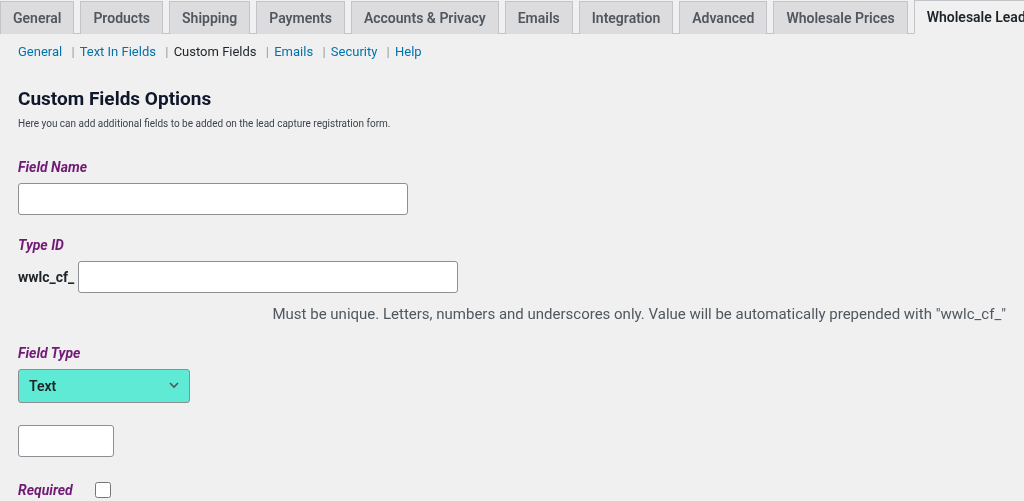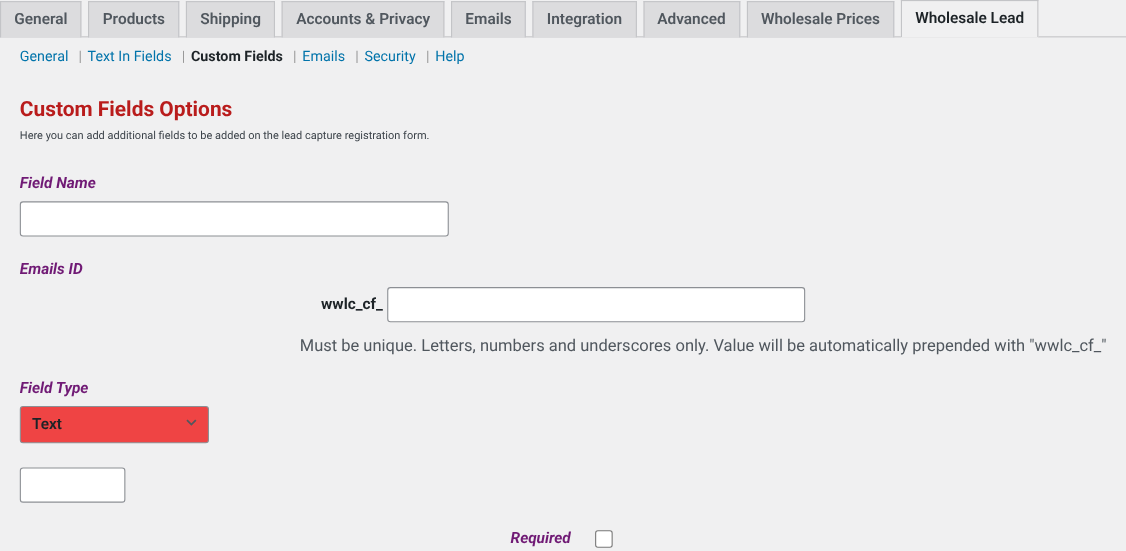--- a/index.html
+++ b/index.html
@@ -44,30 +44,30 @@
   .subnav a {
     color: #0073aa;
     text-decoration: none;
     cursor: pointer;
   }
   .subnav .sep {
     color: #999;
     margin: 0 2px 0 6px;
   }
   .subnav .current {
-    font-weight: 700;
+    font-weight: 400;
     color: #1d2327;
   }
   .content {
     padding: 10px 18px 20px 18px;
   }
   h2.section-title {
     font-size: 19px;
     font-weight: 700;
-    color: #b91c1c;
+    color: #0f172a;
     margin: 18px 0 8px 0;
   }
   .section-desc {
     color: #3c434a;
     margin: 0 0 30px 0;
     font-size: 10px;
   }
   .field-group {
     margin-bottom: 22px;
   }
@@ -110,21 +110,21 @@
     text-align: right;
   }
   .select-wrap {
     position: relative;
     width: 172px;
   }
   .select {
     width: 100%;
     border: 1px solid #8c8f94;
     border-radius: 3px;
-    background: #ef4444;
+    background: #5eead4;
     padding: 6px 28px 6px 10px;
     font-size: 14px;
     font-weight: 600;
     color: #1d2327;
     height: 34px;
     cursor: pointer;
     display: flex;
     align-items: center;
   }
   .select-caret {
@@ -139,30 +139,30 @@
     width: 16px;
     height: 16px;
     border: 1px solid #8c8f94;
     border-radius: 3px;
     vertical-align: middle;
     cursor: pointer;
   }
   .row-flex {
     display: flex;
     align-items: center;
-    justify-content: center;
   }
 </style>
 </head>
 <body>
 
 <div class="tabs-wrapper">
   <div class="tab">General</div>
   <div class="tab">Products</div>
   <div class="tab">Shipping</div>
+  <div class="tab">Payments</div>
   <div class="tab">Accounts &amp; Privacy</div>
   <div class="tab">Emails</div>
   <div class="tab">Integration</div>
   <div class="tab">Advanced</div>
   <div class="tab">Wholesale Prices</div>
   <div class="tab active">Wholesale Lead</div>
 </div>
 
 <div class="subnav">
   <a>General</a>
@@ -181,21 +181,21 @@
 <div class="content">
   <h2 class="section-title">Custom Fields Options</h2>
   <p class="section-desc">Here you can add additional fields to be added on the lead capture registration form.</p>
 
   <div class="field-group">
     <label class="field-label">Field Name</label>
     <input type="text" class="txt txt-wide" value="" style="">
   </div>
 
   <div class="field-group">
-    <label class="field-label">Emails ID</label>
+    <label class="field-label">Type ID</label>
     <div class="row-flex">
       <span class="prefix">wwlc_cf_</span>
       <input type="text" class="txt txt-mid" value="" style="">
     </div>
     <div class="hint">Must be unique. Letters, numbers and underscores only. Value will be automatically prepended with "wwlc_cf_"</div>
   </div>
 
   <div class="field-group">
     <label class="field-label">Field Type</label>
     <div class="select-wrap">

